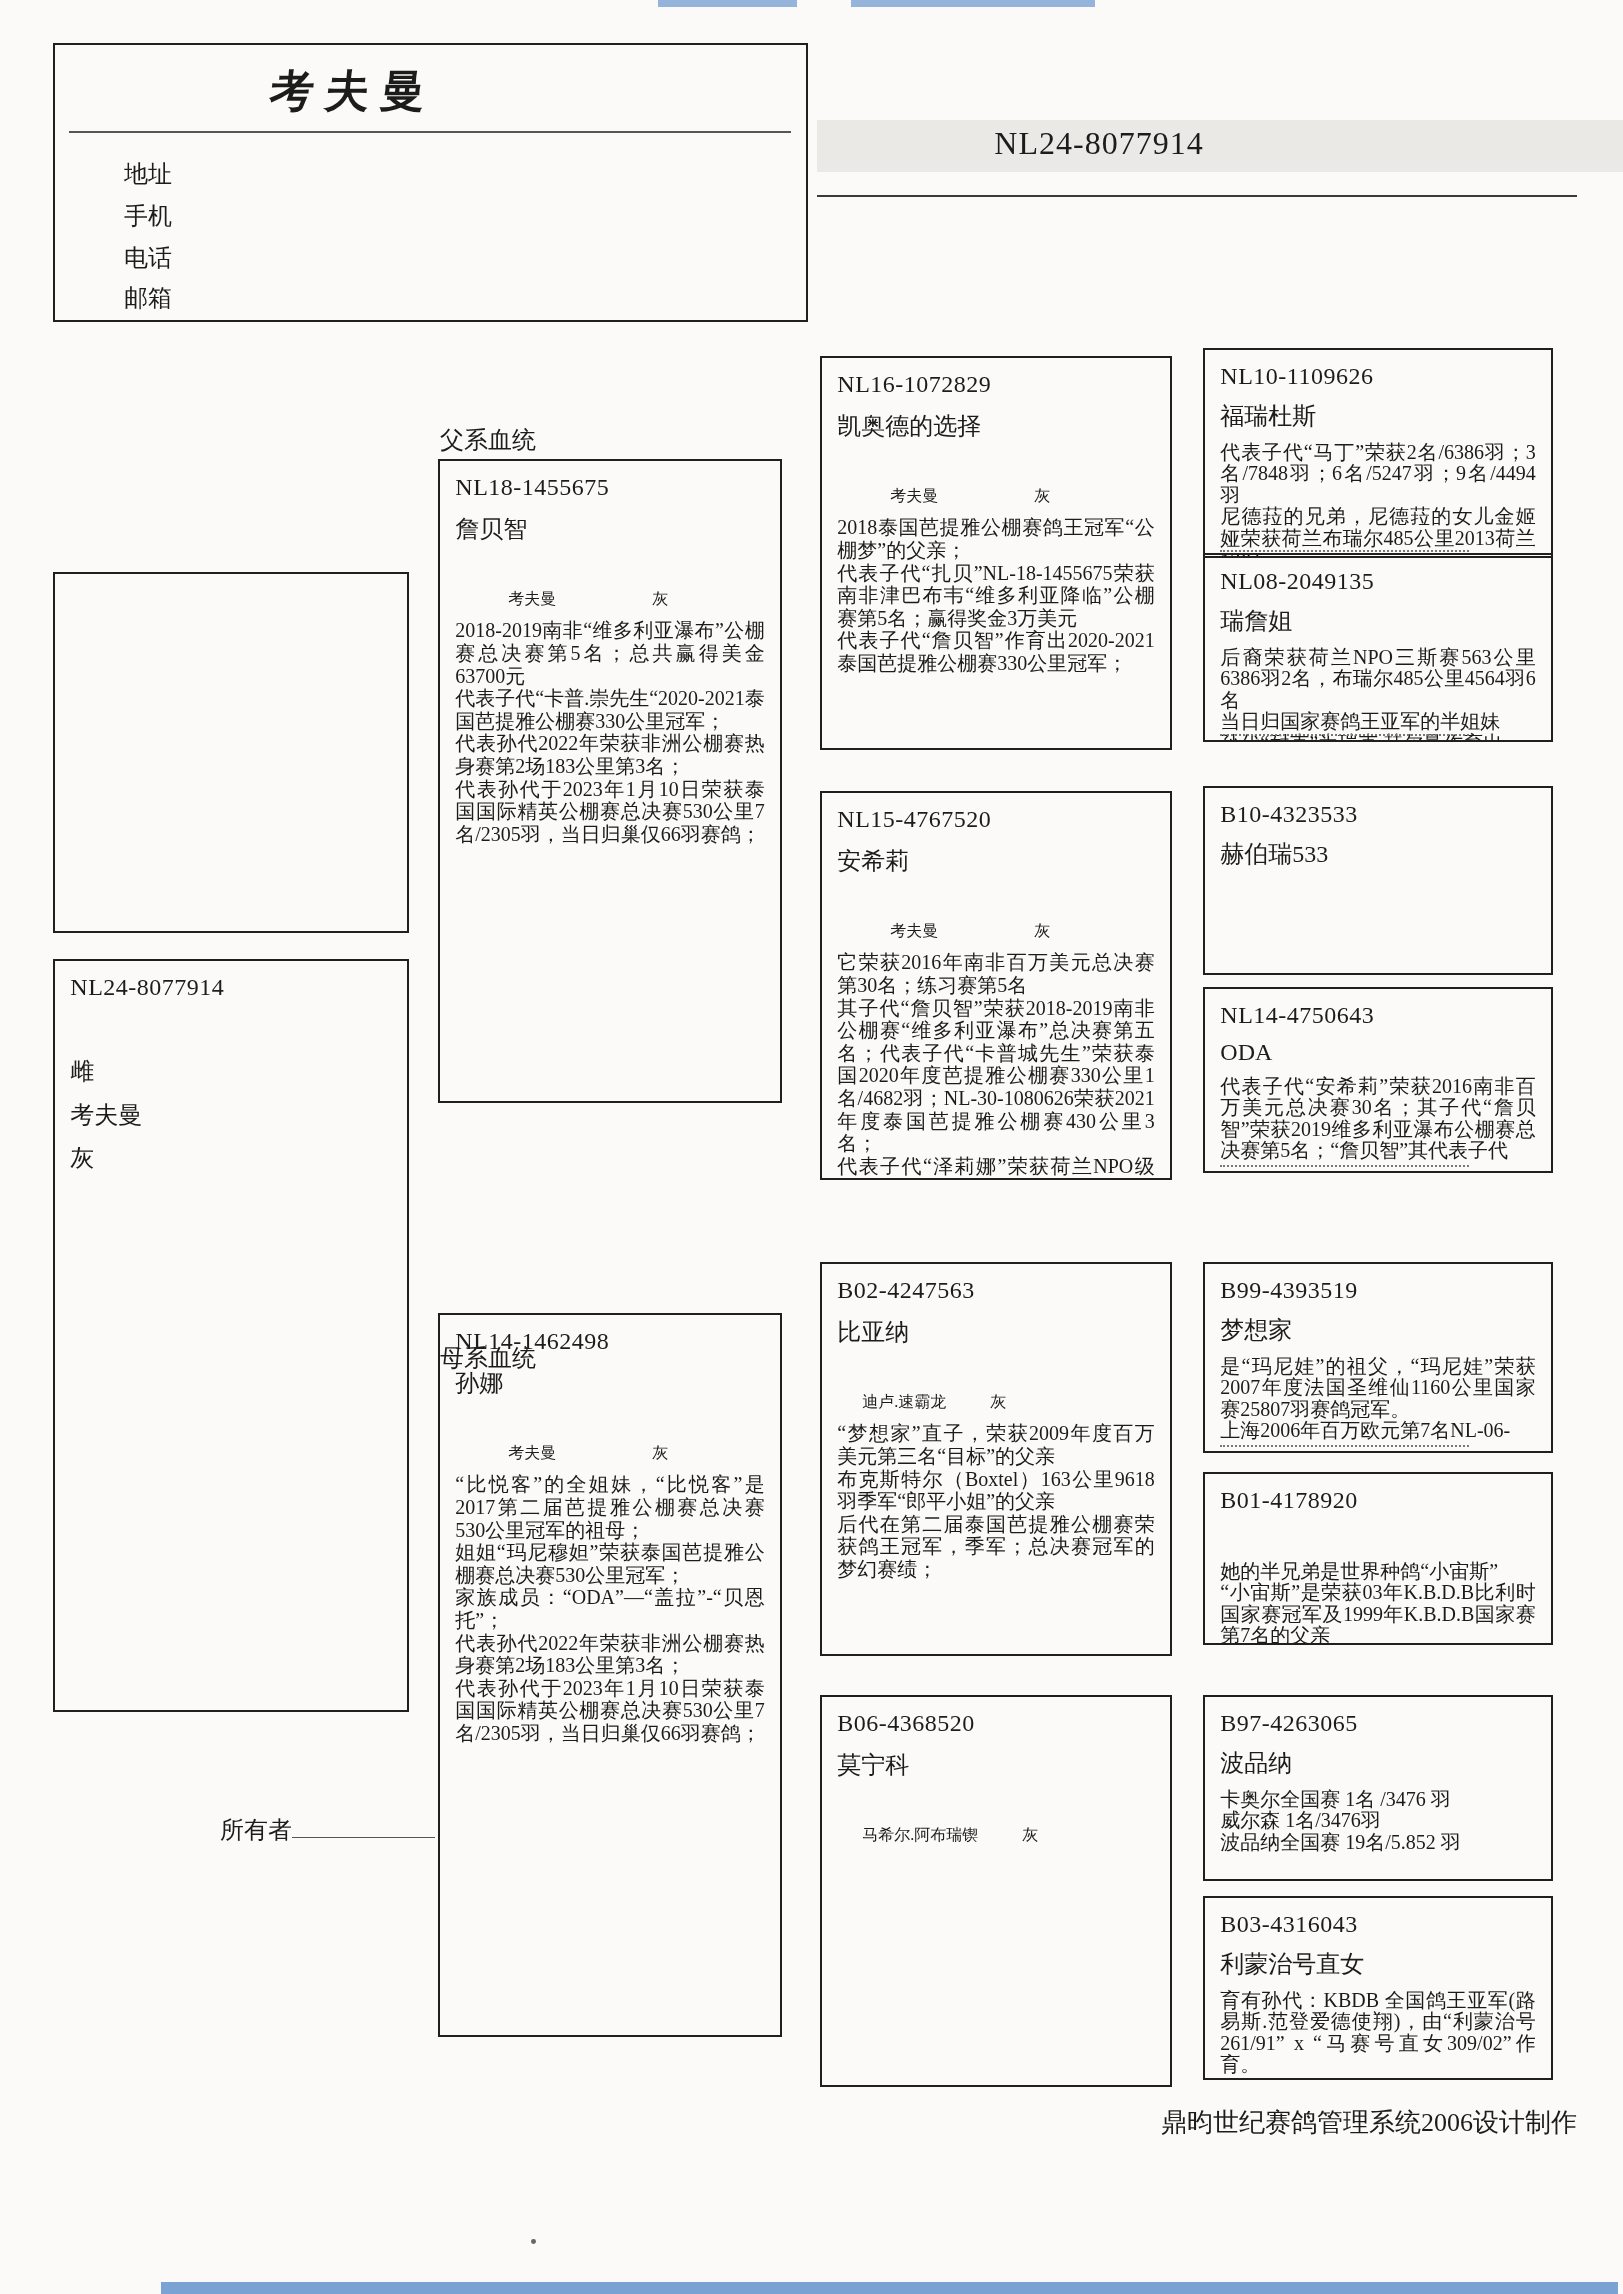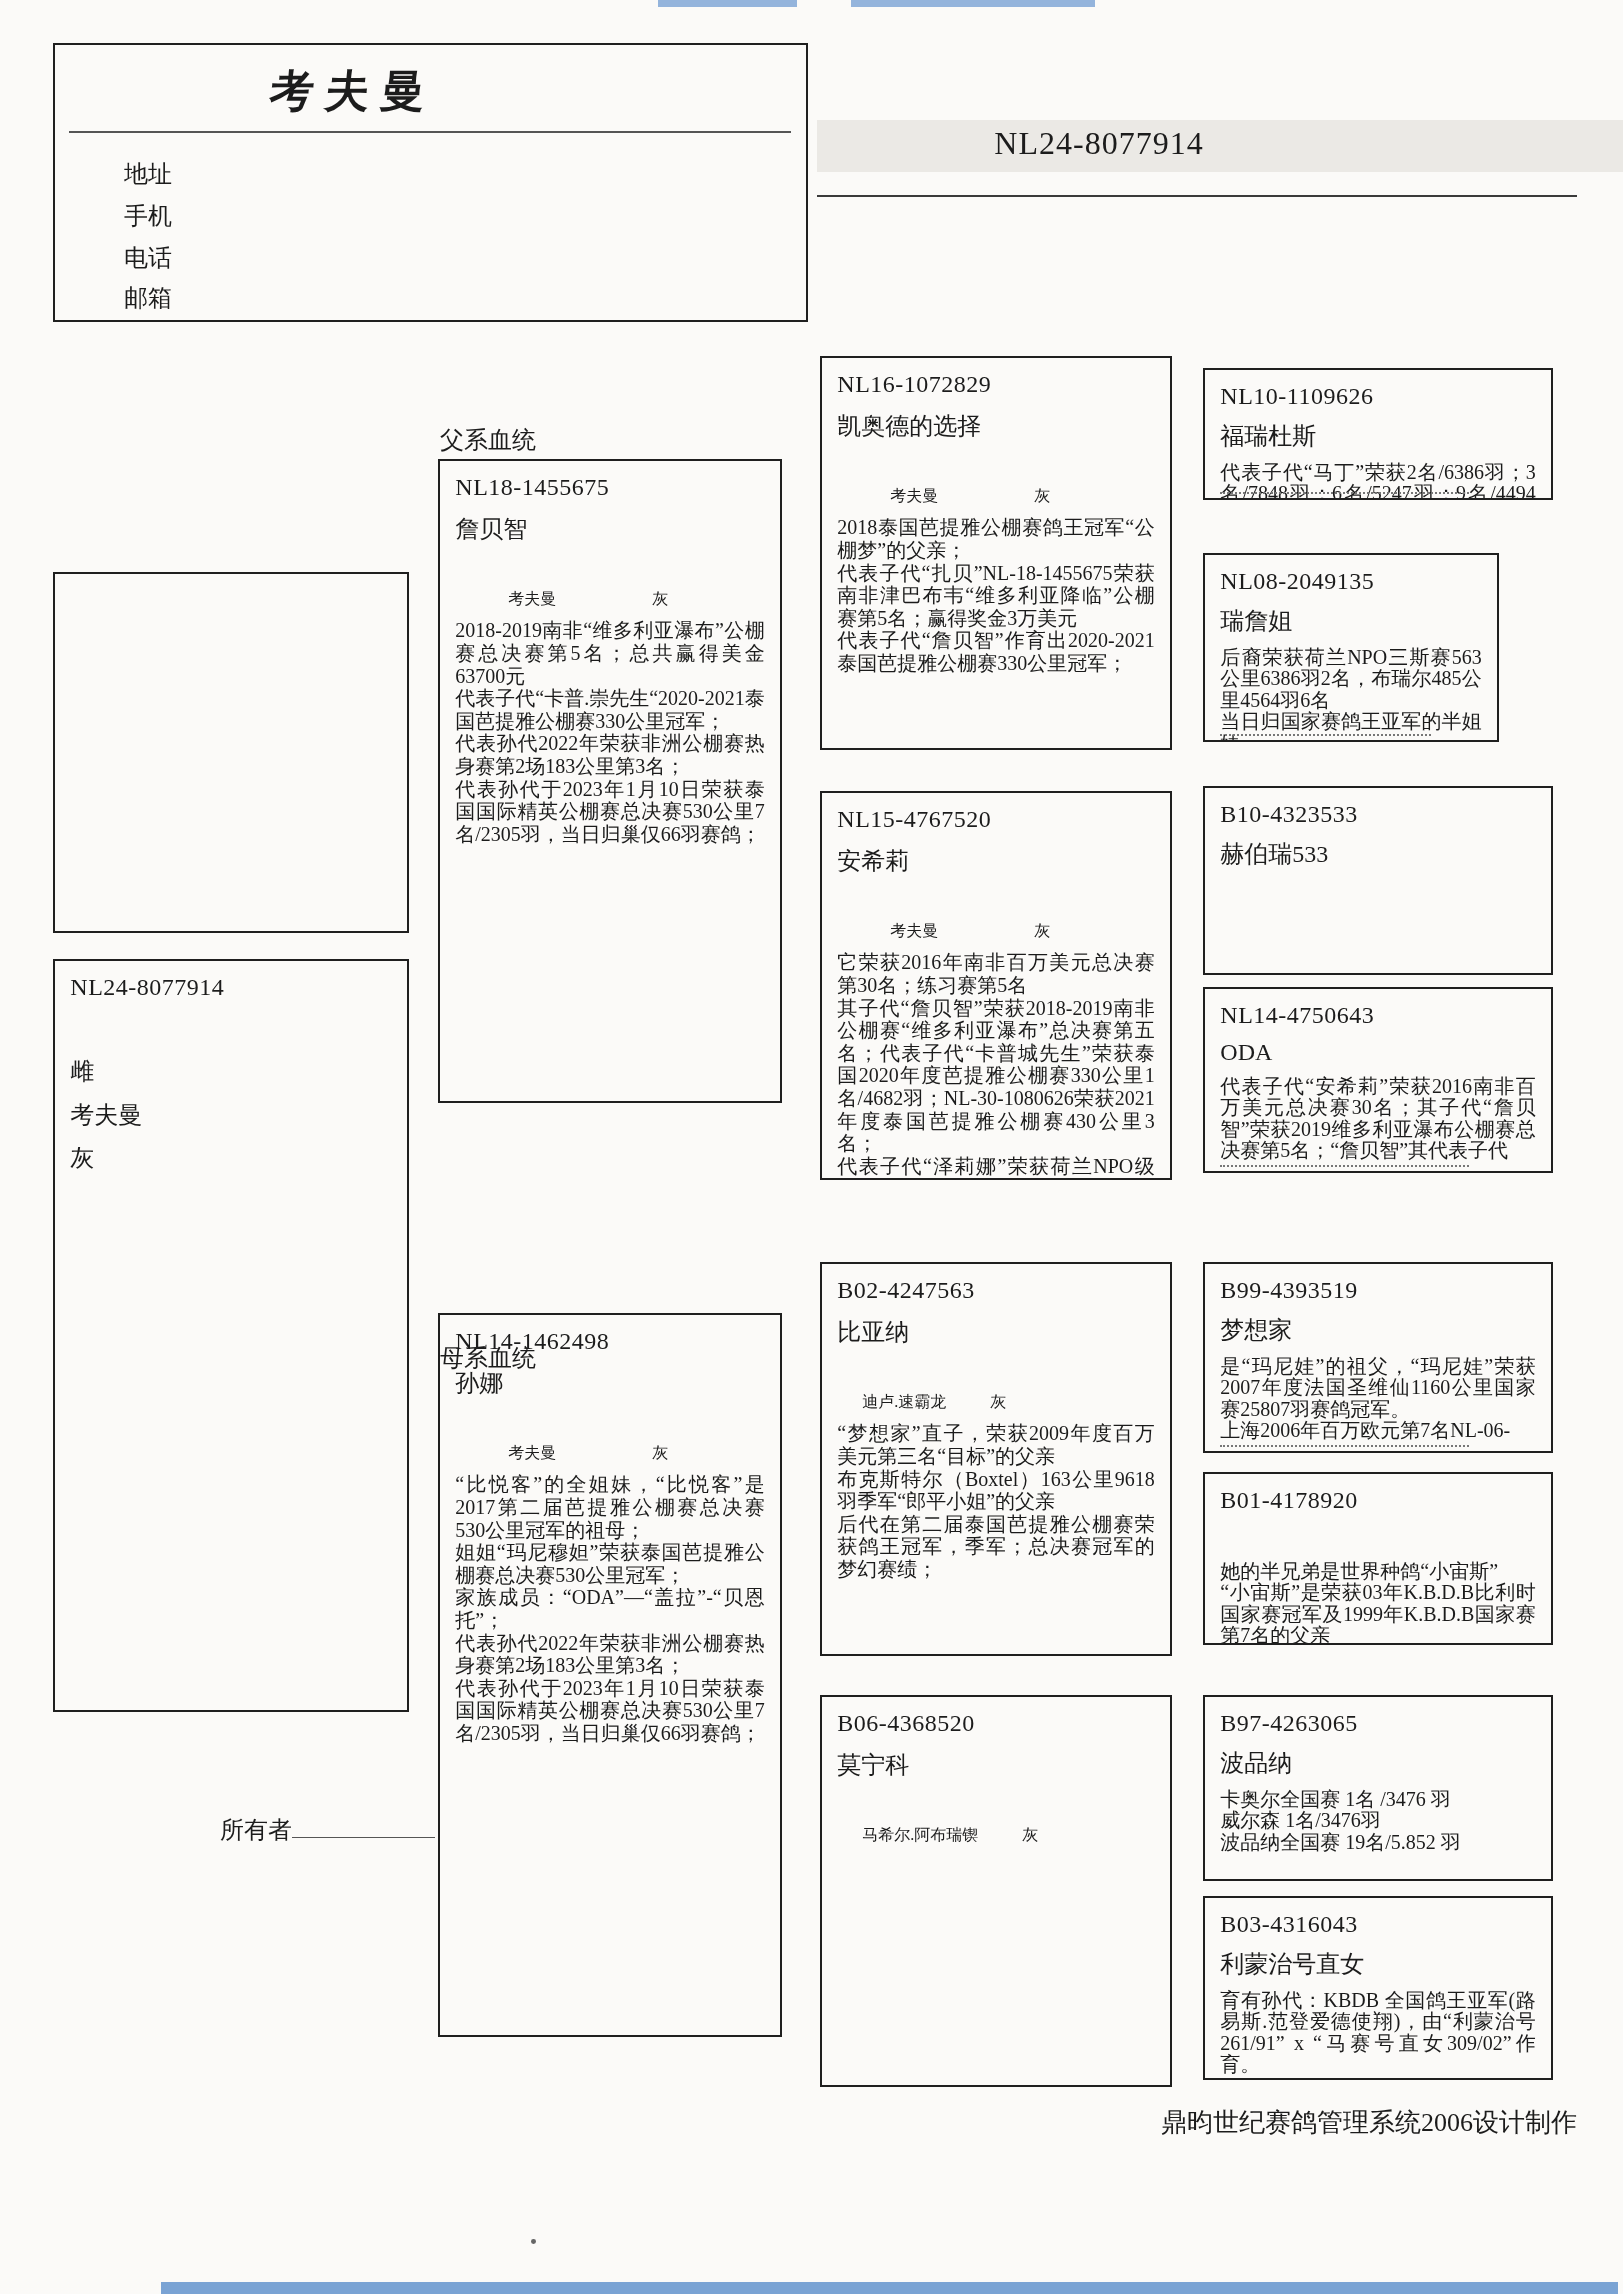--- a/index.html
+++ b/index.html
@@ -133,29 +133,29 @@
   </div>
 
   <div class="bbox" style="left:820px;top:1695px;width:352px;height:392px;">
     <div class="ring">B06-4368520</div>
     <div class="bname">莫宁科</div>
     <div class="scrow tight">
       <span>马希尔.阿布瑞锲</span><span class="clr">灰</span>
     </div>
   </div>
 
-  <div class="bbox g4" style="left:1203px;top:368px;width:350px;height:132px;">
+  <div class="bbox g4" style="left:1203px;top:348px;width:350px;height:210px;">
     <div class="ring">NL10-1109626</div>
     <div class="bname">福瑞杜斯</div>
     <div class="desc">代表子代“马丁”荣获2名/6386羽；3名/7848羽；6名/5247羽；9名/4494羽
 尼德菈的兄弟，尼德菈的女儿金姬娅荣获荷兰布瑞尔485公里2013荷兰NPO</div>
     <div class="cutline"></div>
   </div>
 
-  <div class="bbox g4" style="left:1203px;top:553px;width:296px;height:189px;">
+  <div class="bbox g4" style="left:1203px;top:553px;width:350px;height:189px;">
     <div class="ring">NL08-2049135</div>
     <div class="bname">瑞詹姐</div>
     <div class="desc">后裔荣获荷兰NPO三斯赛563公里6386羽2名，布瑞尔485公里4564羽6名
 当日归国家赛鸽王亚军的半姐妹
 孙代“耐克”为瑞克.赫尔曼作育出</div>
     <div class="cutline"></div>
   </div>
 
   <div class="bbox g4" style="left:1203px;top:786px;width:350px;height:189px;">
     <div class="ring">B10-4323533</div>

